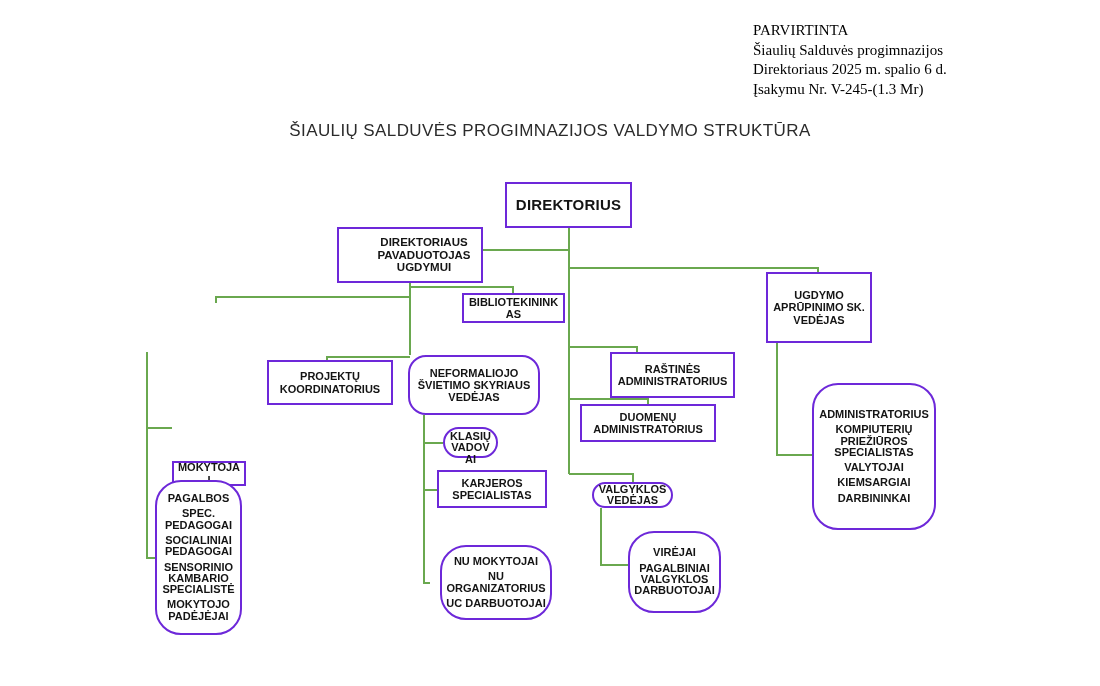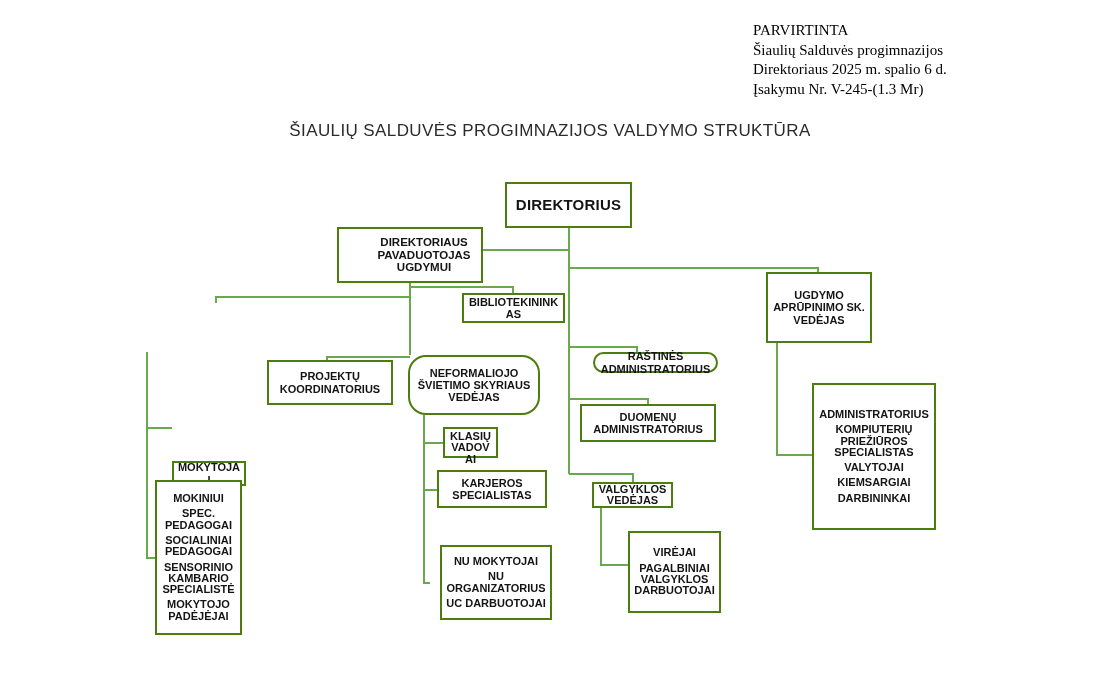--- a/index.html
+++ b/index.html
@@ -19,33 +19,33 @@
   #chart-title{
     position:absolute;left:0;top:121px;width:1100px;
     text-align:center;
     font-size:17px;letter-spacing:.4px;color:#2b2b2b;
     font-weight:400;
   }
   #connector-svg{position:absolute;left:0;top:0;}
   .node{
     position:absolute;box-sizing:border-box;
     background:#fff;
-    border:2px solid #4d7c0f;
+    border:2px solid #6d28d9;
     display:flex;flex-direction:column;
     align-items:center;justify-content:center;
     text-align:center;
     font-weight:700;color:#141414;
     font-size:11px;line-height:1.12;
     padding:2px 3px;
     overflow-wrap:anywhere;
     z-index:2;
   }
   .node.lg{font-size:15px;letter-spacing:.2px;}
   .node.md{font-size:11.5px;}
-  .node.tight{line-height:1.03;}
+  .node.tight{line-height:1.03;border-radius:26px;}
   .node .item + .item{margin-top:4px;}
 </style>
 </head>
 <body>
 
 <div id="canvas">
 
   <div id="approval">
     <div>PARVIRTINTA</div>
     <div>Šiaulių Salduvės progimnazijos</div>
@@ -105,38 +105,38 @@
   </div>
 
   <div class="node" style="left:267px;top:360px;width:126px;height:45px;">
     <span>PROJEKTŲ KOORDINATORIUS</span>
   </div>
 
   <div class="node" style="left:408px;top:355px;width:132px;height:60px;border-radius:18px;">
     <span>NEFORMALIOJO ŠVIETIMO SKYRIAUS VEDĖJAS</span>
   </div>
 
-  <div class="node" style="left:593px;top:352px;width:125px;height:21px;border-radius:14px;">
+  <div class="node" style="left:610px;top:352px;width:125px;height:46px;">
     <span>RAŠTINĖS ADMINISTRATORIUS</span>
   </div>
 
   <div class="node" style="left:580px;top:404px;width:136px;height:38px;">
     <span>DUOMENŲ ADMINISTRATORIUS</span>
   </div>
 
   <div class="node" style="left:766px;top:272px;width:106px;height:71px;">
     <span>UGDYMO APRŪPINIMO SK. VEDĖJAS</span>
   </div>
 
   <div class="node" style="left:172px;top:415px;width:74px;height:25px;margin-top:46px;">
     <span>MOKYTOJAI</span>
   </div>
 
   <div class="node tight" style="left:155px;top:480px;width:87px;height:155px;">
-    <div class="item">MOKINIUI</div>
+    <div class="item">PAGALBOS</div>
     <div class="item">SPEC. PEDAGOGAI</div>
     <div class="item">SOCIALINIAI PEDAGOGAI</div>
     <div class="item">SENSORINIO KAMBARIO SPECIALISTĖ</div>
     <div class="item">MOKYTOJO PADĖJĖJAI</div>
   </div>
 
   <div class="node tight" style="left:443px;top:427px;width:55px;height:31px;justify-content:flex-start;">
     <span>KLASIŲ VADOVAI</span>
   </div>
 

